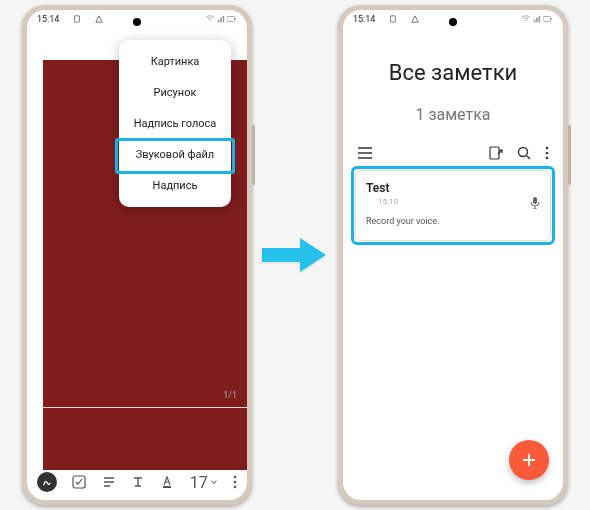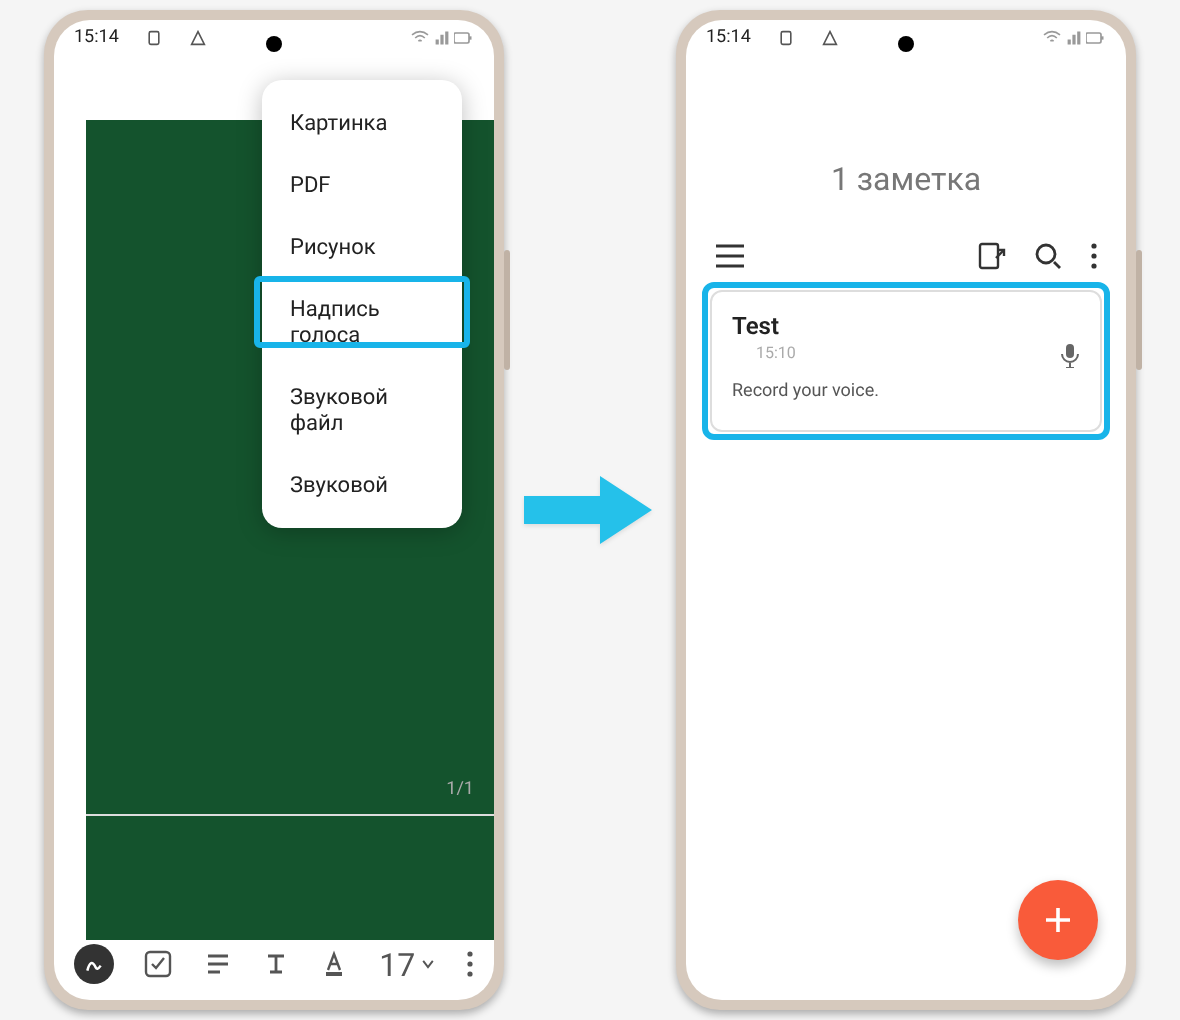--- a/index.html
+++ b/index.html
@@ -68,45 +68,46 @@
     align-items:center;
     padding: 6px 10px;
     gap:10px;
   }
   .back-chev { font-size:16px; color:#444; }
   .title-placeholder { color:#bbb; font-size:14px; }
   .attach-menu {
     position:absolute;
     top: 30px;
     right: 16px;
-    width: 100px;
+    width: 112px;
     background:#fff;
     border-radius: 10px;
     box-shadow: 0 2px 12px rgba(0,0,0,0.25);
     padding: 6px 0;
     z-index: 40;
+    text-align: center;
   }
   .menu-item {
     font-size: 11px;
     padding: 9px 14px;
     color:#222;
   }
   .menu-highlight {
     position:absolute;
     left: -4px; right: -4px;
     top: 98px;
     height: 30px;
     border: 3px solid #18b4e9;
     border-radius: 3px;
     pointer-events:none;
   }
   .editor-body {
     position:absolute;
     top: 50px; left:0; right:0; bottom: 30px;
-    background:#14532d;
+    background:#7f1d1d;
     margin-left:16px;
   }
   .page-counter {
     position:absolute;
     bottom: 70px;
     right: 10px;
     font-size: 9px;
     color:#aaa;
   }
   .page-rule {
@@ -226,25 +227,24 @@
       </div>
 
 
       <div class="editor-body">
         <div class="page-counter">1/1</div>
         <div class="page-rule"></div>
       </div>
 
       <div class="attach-menu">
         <div class="menu-item">Картинка</div>
-        <div class="menu-item">PDF</div>
         <div class="menu-item">Рисунок</div>
         <div class="menu-item">Надпись голоса</div>
         <div class="menu-item">Звуковой файл</div>
-        <div class="menu-item">Звуковой</div>
+        <div class="menu-item">Надпись</div>
         <div class="menu-highlight"></div>
       </div>
 
       <div class="editor-toolbar">
         <span class="pen-circle">
           <svg width="10" height="10" viewBox="0 0 12 12">
               <path d="M2 10 Q4 2 7 8 Q8 10 10 7" fill="none" stroke="#fff" stroke-width="1.5"></path>
             </svg>
         </span>
         <span class="tb-item">
@@ -314,20 +314,21 @@
               <path d="M1 9h2V6H1zM4 9h2V3H4zM7 9h2V1H7z" fill="#555"></path>
             </svg>
           <svg width="10" height="8" viewBox="0 0 12 8">
               <rect x="0" y="1" width="9" height="6" rx="1" fill="none" stroke="#555"></rect>
               <rect x="9" y="3" width="1.5" height="2" fill="#555"></rect>
             </svg>
         </div>
       </div>
 
       <div class="list-header">
+        <div class="list-title">Все заметки</div>
         <div class="list-sub">1 заметка</div>
       </div>
 
       <div class="list-toolbar">
         <span>
           <svg width="16" height="14" viewBox="0 0 16 14">
               <path d="M1 2h14M1 7h14M1 12h14" stroke="#333" stroke-width="1.6"></path>
             </svg>
         </span>
         <span class="tb-right">

